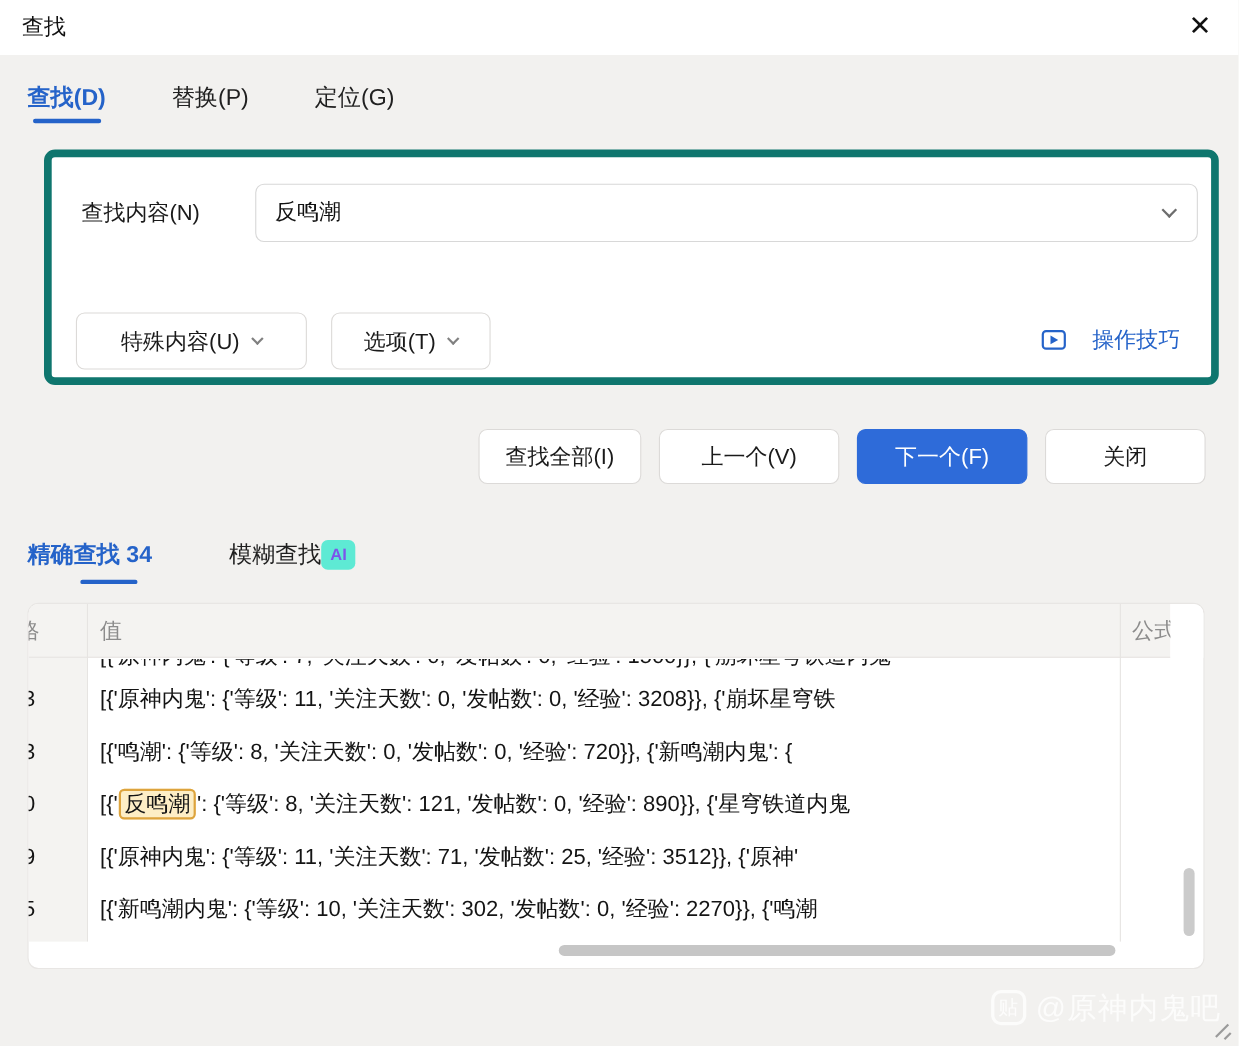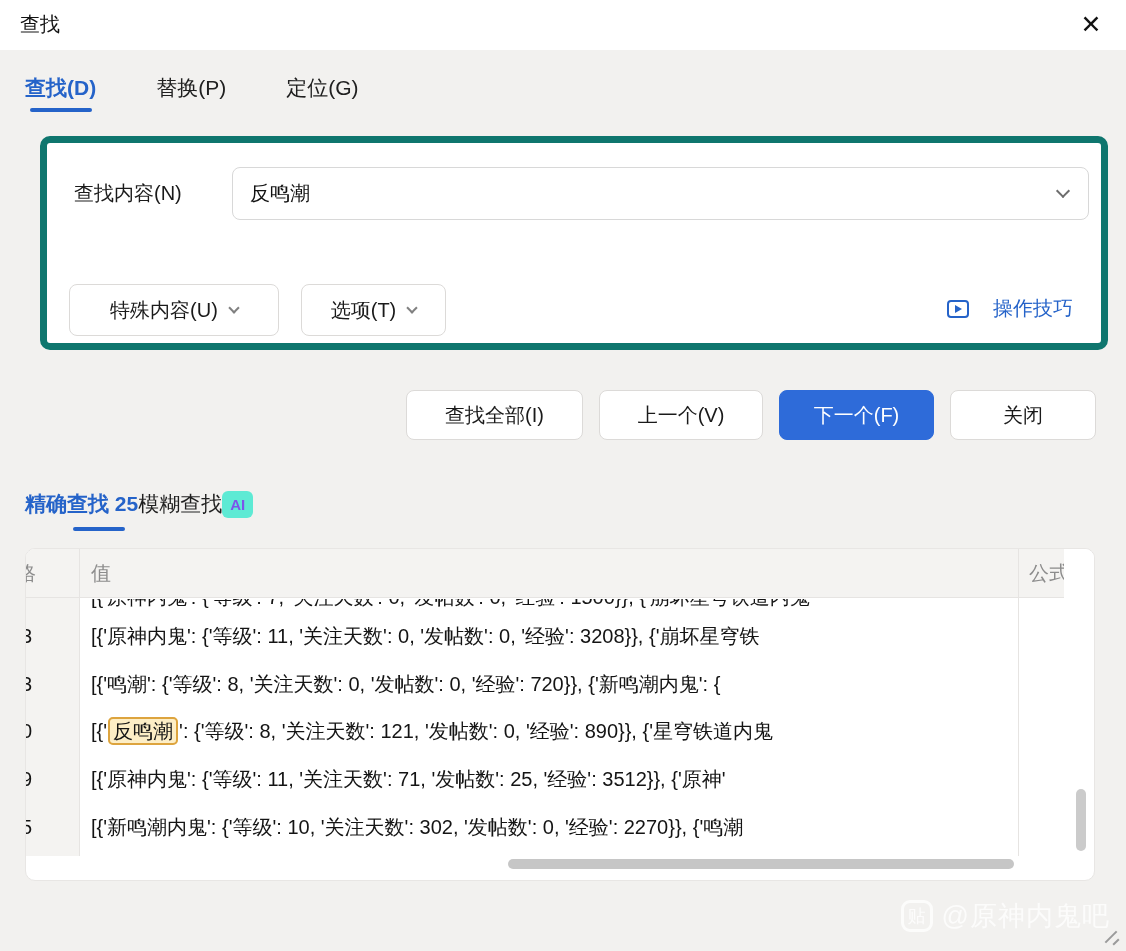--- a/index.html
+++ b/index.html
@@ -39,25 +39,25 @@
   .tips { position:absolute; right:28px; top:152px; display:flex; align-items:center; gap:24px;
           color:#2563c9; font-size:20px; cursor:pointer; }
   .play-ic { width:22px; height:18px; border:2px solid #2563c9; border-radius:4px; position:relative; }
   .play-ic::after { content:""; position:absolute; left:6px; top:3px;
                     border-left:7px solid #2563c9; border-top:4px solid transparent; border-bottom:4px solid transparent; }
   
   .actions { position:absolute; right:30px; top:340px; display:flex; gap:16px; }
   .abtn { height:50px; border-radius:8px; background:#fff; border:1px solid #dcdad8;
           font-size:20px; color:#1a1a1a; display:flex; align-items:center; justify-content:center; cursor:pointer; }
   .abtn.primary { background:#2e6bd9; border-color:#2e6bd9; color:#fff; }
-  .w1{width:177px}.w2{width:164px}.w3{width:155px}.w4{width:146px}
+  .w1{width:148px}.w2{width:164px}.w3{width:155px}.w4{width:146px}
   
   .rtabs { position:absolute; left:25px; top:440px; display:flex; align-items:center; font-size:21px; }
   .rtab-exact { color:#2563c9; font-weight:600; cursor:pointer; }
-  .rtab-fuzzy { color:#1f1f1f; cursor:pointer; }
+  .rtab-fuzzy { color:#1f1f1f; margin-left:70px; cursor:pointer; }
   .ai-badge { width:31px; height:27px; border-radius:6px; background:#5eead4;
               color:#7d55ea; font-size:15px; font-weight:700; display:flex; align-items:center; justify-content:center; }
   .rtab-underline { position:absolute; left:73px; top:477px; width:52px; height:4px; border-radius:2px; background:#2563c9; }
   
   .tcard { position:absolute; left:25px; top:498px; width:1070px; height:333px; background:#fff;
            border:1px solid #e8e6e4; border-radius:10px; overflow:hidden; }
   .num-col { position:absolute; left:0; top:0; width:53px; height:307px; background:#f4f3f1; }
   .thead { position:absolute; left:0; top:0; width:1038px; height:49px; background:#f4f3f1;
            border-bottom:1px solid #e6e4e2; }
   .vline { position:absolute; top:0; width:1px; height:307px; background:#e6e4e2; }
@@ -126,21 +126,21 @@
   <div class="actions">
     <div class="abtn w1">查找全部(I)</div>
     <div class="abtn w2">上一个(V)</div>
     <div class="abtn primary w3">下一个(F)</div>
     <div class="abtn w4">关闭</div>
   </div>
 
   <div class="rtabs">
     <span class="rtab-exact">
       <span>精确查找</span>
-      <span>25</span>
+      <span>34</span>
     </span>
     <span class="rtab-fuzzy">模糊查找</span>
     <span class="ai-badge">AI</span>
   </div>
   <div class="rtab-underline"></div>
 
   <div class="tcard">
     <div class="num-col"></div>
     <div class="thead"></div>
     <div class="th th-clip">格</div>

